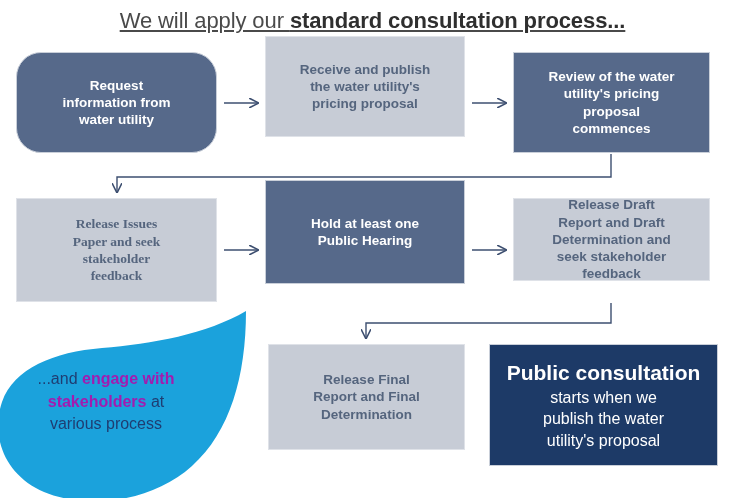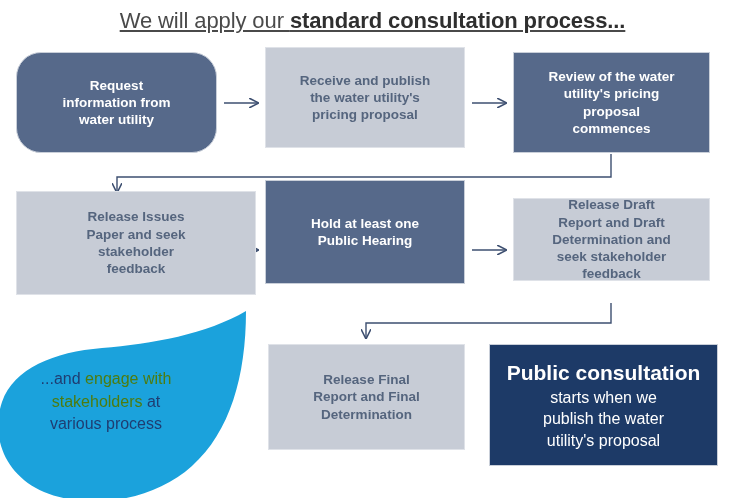--- a/index.html
+++ b/index.html
@@ -81,24 +81,24 @@
     line-height: 1.34;
     font-weight: 400;
   }
   .box.navy .b {
     font-weight: 700;
     font-size: 21px;
   }
 
   
   #box-request      { left: 16px;  top: 52px;  width: 201px; height: 101px; border-radius: 25px; }
-  #box-receive      { left: 265px; top: 47px;  width: 200px; height: 101px; }
+  #box-receive      { left: 265px; top: 36px;  width: 200px; height: 101px; }
   #box-review       { left: 513px; top: 52px;  width: 197px; height: 101px; }
 
-  #box-issues       { left: 16px;  top: 191px; width: 240px; height: 104px; }
+  #box-issues       { left: 16px;  top: 198px; width: 201px; height: 104px; font-family: Liberation Serif, serif; }
   #box-hearing      { left: 265px; top: 180px; width: 200px; height: 104px; }
   #box-draft        { left: 513px; top: 198px; width: 197px; height: 83px; }
 
   #box-final        { left: 268px; top: 344px; width: 197px; height: 106px; }
   #box-public       { left: 489px; top: 344px; width: 229px; height: 122px; }
 
   
   #connectors {
     position: absolute;
     left: 0; top: 0;
@@ -119,21 +119,21 @@
     position: absolute;
     left: 0;
     top: 368px;
     width: 212px;
     text-align: center;
     font-size: 16px;
     line-height: 1.42;
     color: #1f3d72;
     font-weight: 400;
   }
-  #teardrop-text .b { font-weight: 400; color: #4d7c0f; }
+  #teardrop-text .b { font-weight: 700; color: #a21caf; }
   #teardrop-text .ln { display: block; white-space: nowrap; }
 </style>
 </head>
 <body>
 
 <div id="canvas">
 
   <div class="title">
     <span>We will apply our </span><span class="strong">standard consultation process...</span>
   </div>

